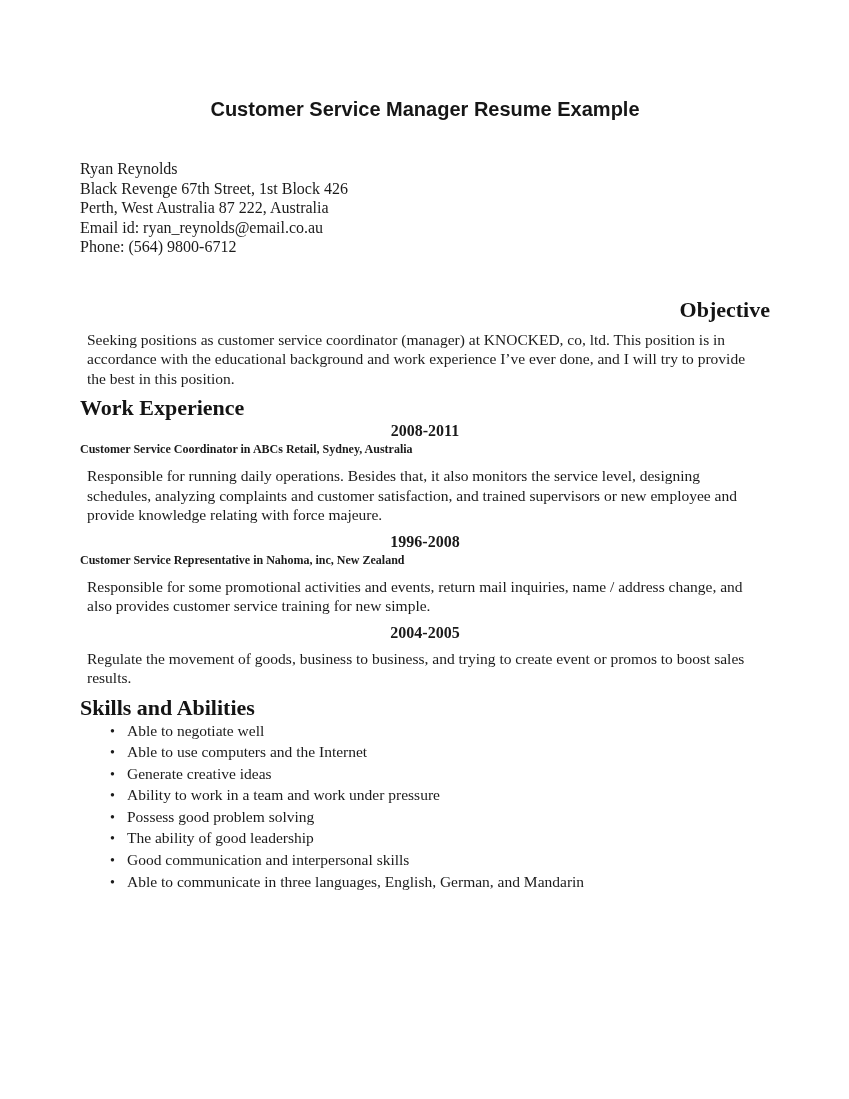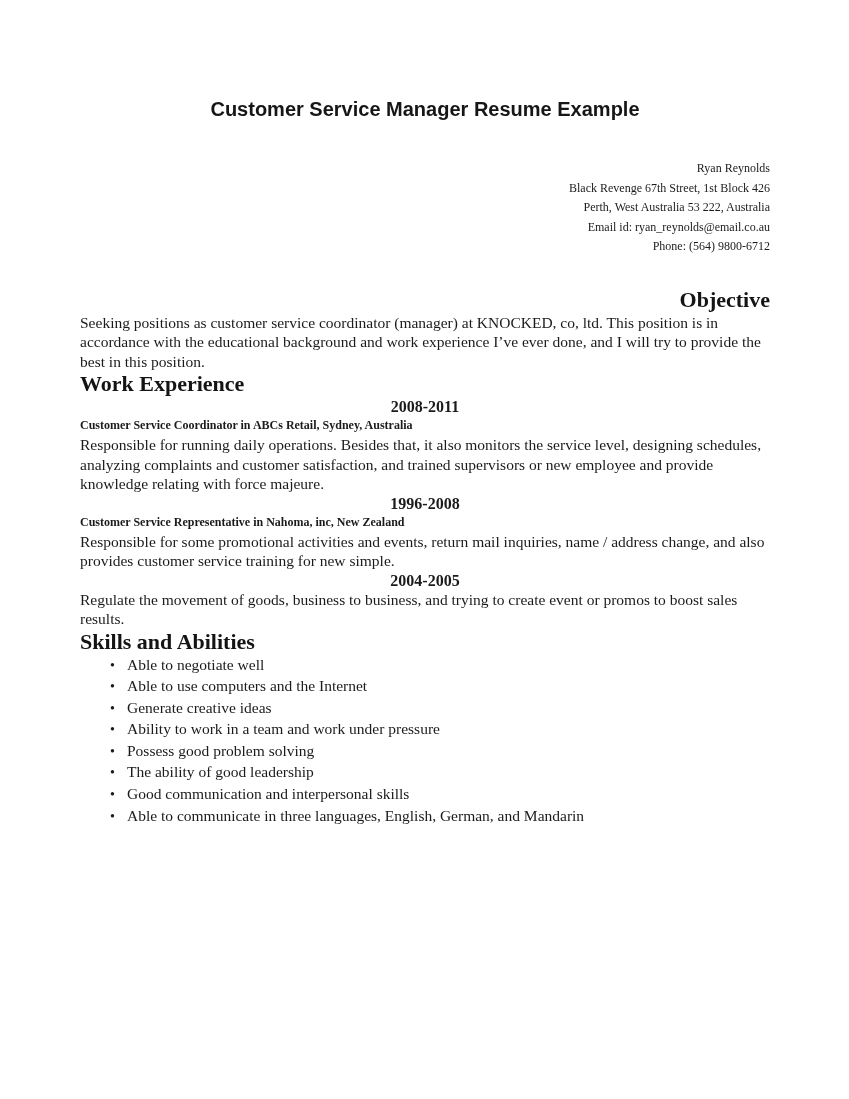--- a/index.html
+++ b/index.html
@@ -21,42 +21,42 @@
   .doc-title {
     font-family: "Liberation Sans", "DejaVu Sans", sans-serif;
     font-size: 20px;
     font-weight: bold;
     text-align: center;
     line-height: 24px;
     margin: 0 0 38px 0;
     color: #161616;
   }
   .contact-block {
-    text-align: right;
-    font-size: 12px;
+    text-align: left;
+    font-size: 16px;
     line-height: 19.5px;
-    margin: 0 0 30px 0;
+    margin: 0 0 40px 0;
   }
   .contact-block div {
     white-space: nowrap;
   }
   h2.section-heading {
     font-size: 22px;
     font-weight: bold;
     line-height: 26px;
     margin: 0;
     color: #141414;
   }
   .objective-heading { margin-bottom: 10px; text-align: right; }
   .work-heading { margin-top: 24px; margin-bottom: 8px; }
   .skills-heading { margin-top: 25px; margin-bottom: 11px; }
   p.body-text {
     font-size: 15.5px;
     line-height: 19.5px;
-    margin: 0;
+    margin: 7px;
     text-align: left;
   }
   .job { margin: 0; }
   .job-dates {
     font-size: 16px;
     font-weight: bold;
     line-height: 19px;
     text-align: center;
   }
   .job-title {
@@ -89,21 +89,21 @@
 </head>
 <body>
 
 <div class="page">
 
   <h1 class="doc-title">Customer Service Manager Resume Example</h1>
 
   <div class="contact-block">
     <div>Ryan Reynolds</div>
     <div>Black Revenge 67th Street, 1st Block 426</div>
-    <div>Perth, West Australia 53 222, Australia</div>
+    <div>Perth, West Australia 87 222, Australia</div>
     <div>Email id: ryan_reynolds@email.co.au</div>
     <div>Phone: (564) 9800-6712</div>
   </div>
 
   <section>
     <h2 class="section-heading objective-heading">Objective</h2>
     <p class="body-text">Seeking positions as customer service coordinator (manager) at KNOCKED, co, ltd. This position is in accordance with the educational background and work experience I’ve ever done, and I will try to provide the best in this position.</p>
   </section>
 
   <section>

